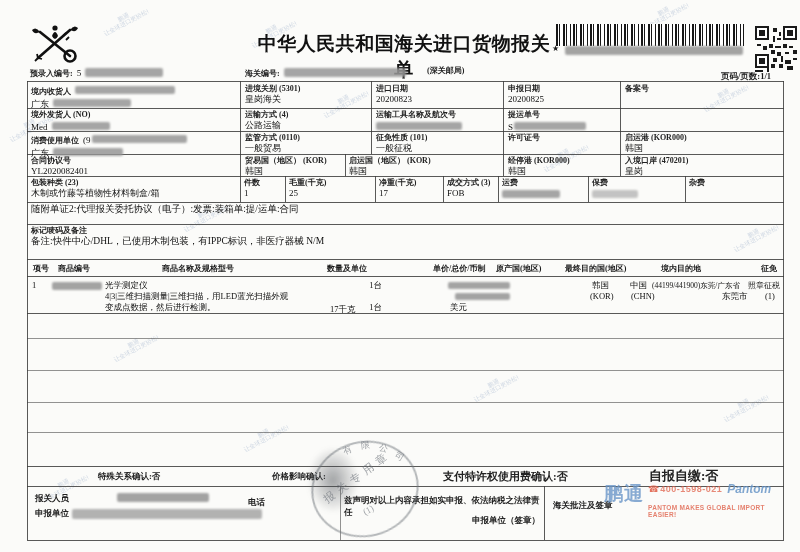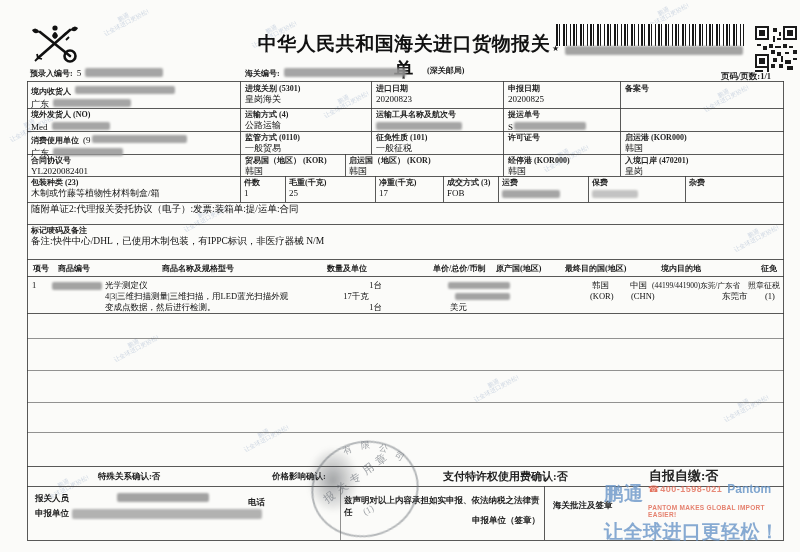--- a/index.html
+++ b/index.html
@@ -274,21 +274,21 @@
   <div class="goods-h" style="left:565px;top:263px">最终目的国(地区)</div>
   <div class="goods-h" style="left:661px;top:263px">境内目的地</div>
   <div class="goods-h" style="left:761px;top:263px">征免</div>
 
   <div class="gv" style="left:32px;top:280px">1</div>
   <div class="redact" style="left:52px;top:282px;width:50px;height:8px;"></div>
   <div class="gv" style="left:105px;top:280px">光学测定仪</div>
   <div class="gv" style="left:105px;top:291px">4|3|三维扫描测量|三维扫描，用LED蓝光扫描外观</div>
   <div class="gv" style="left:105px;top:302px">变成点数据，然后进行检测。</div>
   <div class="gv" style="left:330px;top:280px;width:52px;text-align:right">1台</div>
-  <div class="gv" style="left:330px;top:291px;width:52px;text-align:center">17千克</div>
+  <div class="gv" style="left:330px;top:304px;width:52px;text-align:left">17千克</div>
   <div class="gv" style="left:330px;top:302px;width:52px;text-align:right">1台</div>
   <div class="redact" style="left:448px;top:282px;width:62px;height:7px;"></div>
   <div class="redact" style="left:455px;top:293px;width:55px;height:7px;"></div>
   <div class="gv" style="left:450px;top:302px">美元</div>
   <div class="gv" style="left:592px;top:280px">韩国</div>
   <div class="gv" style="left:590px;top:291px">(KOR)</div>
   <div class="gv" style="left:630px;top:280px">中国</div>
   <div class="gv" style="left:631px;top:291px">(CHN)</div>
   <div class="gv" style="left:652px;top:280px;font-size:7.5px">(44199/441900)东莞/广东省</div>
   <div class="gv" style="left:722px;top:291px">东莞市</div>
@@ -319,19 +319,18 @@
     <span class="stamp-txt" style="left:84px;top:9px;font-size:9px;transform:rotate(30deg)">司</span>
     <span class="stamp-txt" style="left:14px;top:52px;font-size:11px;letter-spacing:5px;transform:rotate(-36deg);transform-origin:left center;">报关专用章</span>
     <span class="stamp-txt" style="left:52px;top:64px;font-size:9px;transform:rotate(-28deg)">(1)</span>
   </div>
 
   <div class="brand" style="position:absolute;left:604px;top:481px;width:182px;">
     <div style="display:flex;align-items:flex-start;">
       <span style="font-size:19px;font-weight:bold;color:rgba(106,150,200,.8);letter-spacing:1px;">鹏通</span>
       <span style="font-size:9px;color:rgba(224,99,76,.9);margin:3px 1px 0 4px;">☎</span>
       <span style="font-size:9px;font-weight:bold;color:rgba(224,99,76,.75);margin-top:3px;letter-spacing:.5px;">400-1598-021</span>
-      <span style="font-size:12px;font-weight:bold;color:rgba(106,150,200,.85);margin-left:5px;margin-top:1px;">Pantom</span>
+      <span style="font-size:12px;font-weight:bold;font-style:italic;color:rgba(106,150,200,.85);margin-left:5px;margin-top:1px;">Pantom</span>
     </div>
     <div style="font-size:6.5px;font-weight:bold;color:rgba(224,99,76,.8);margin:-3px 0 1px 44px;letter-spacing:.3px;">PANTOM MAKES GLOBAL IMPORT EASIER!</div>
-    <div style="font-size:19px;font-weight:bold;color:rgba(106,150,200,.8);letter-spacing:.5px;">让全球进口更轻松！</div>
   </div>
 
 </div>
 
 </body></html>

